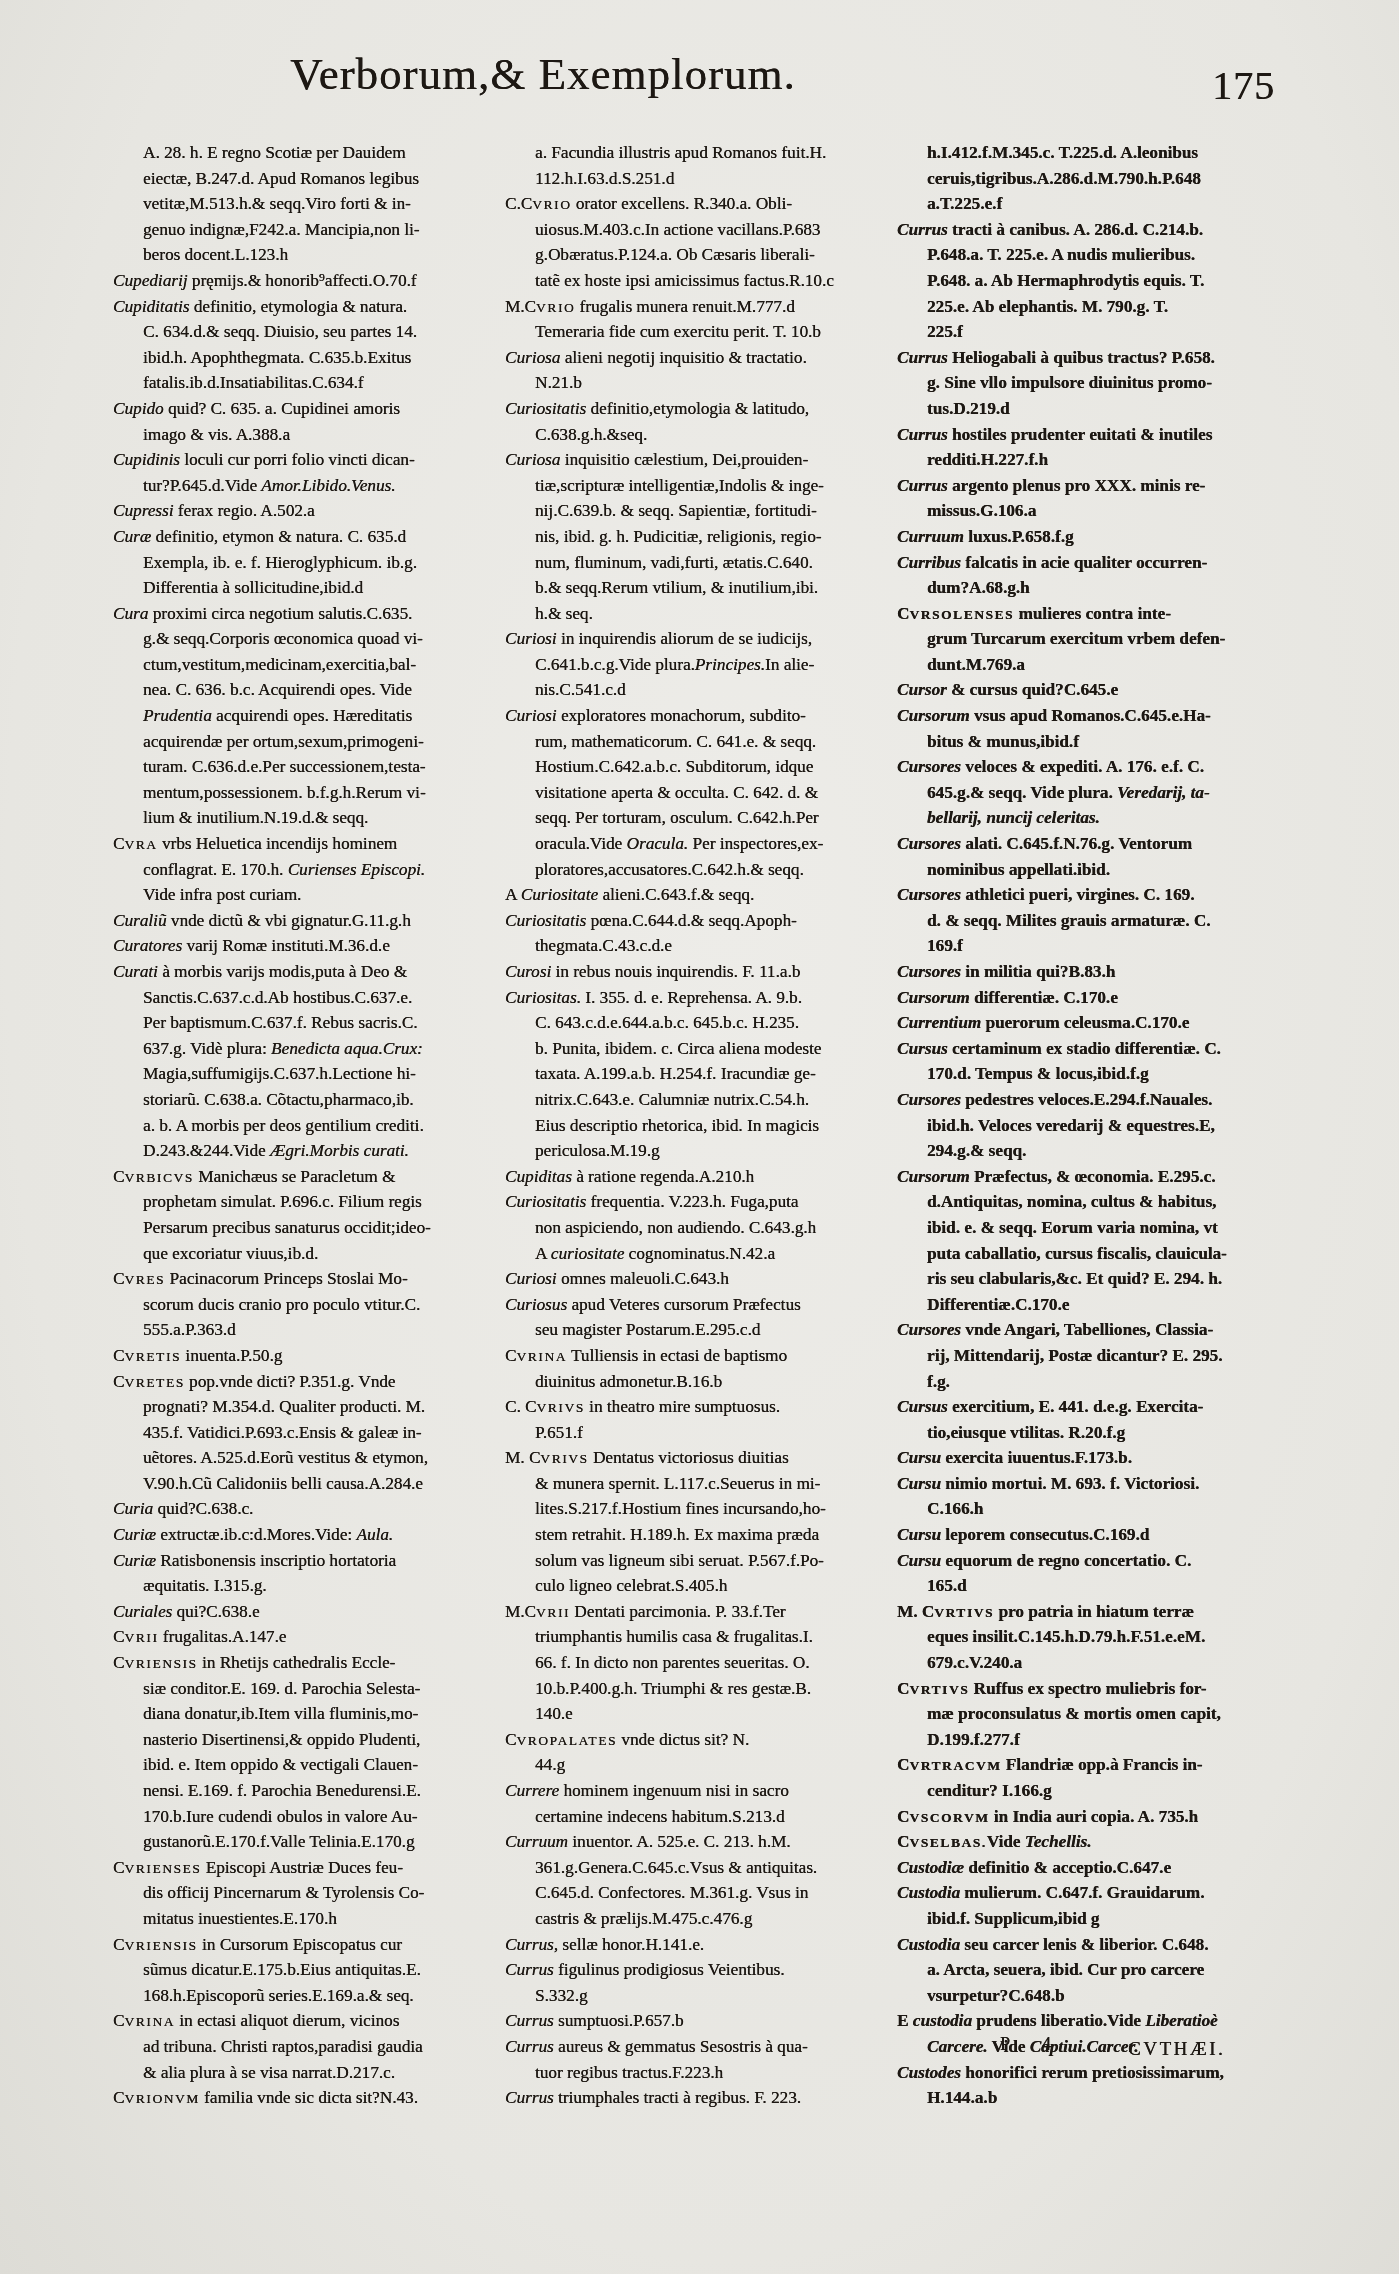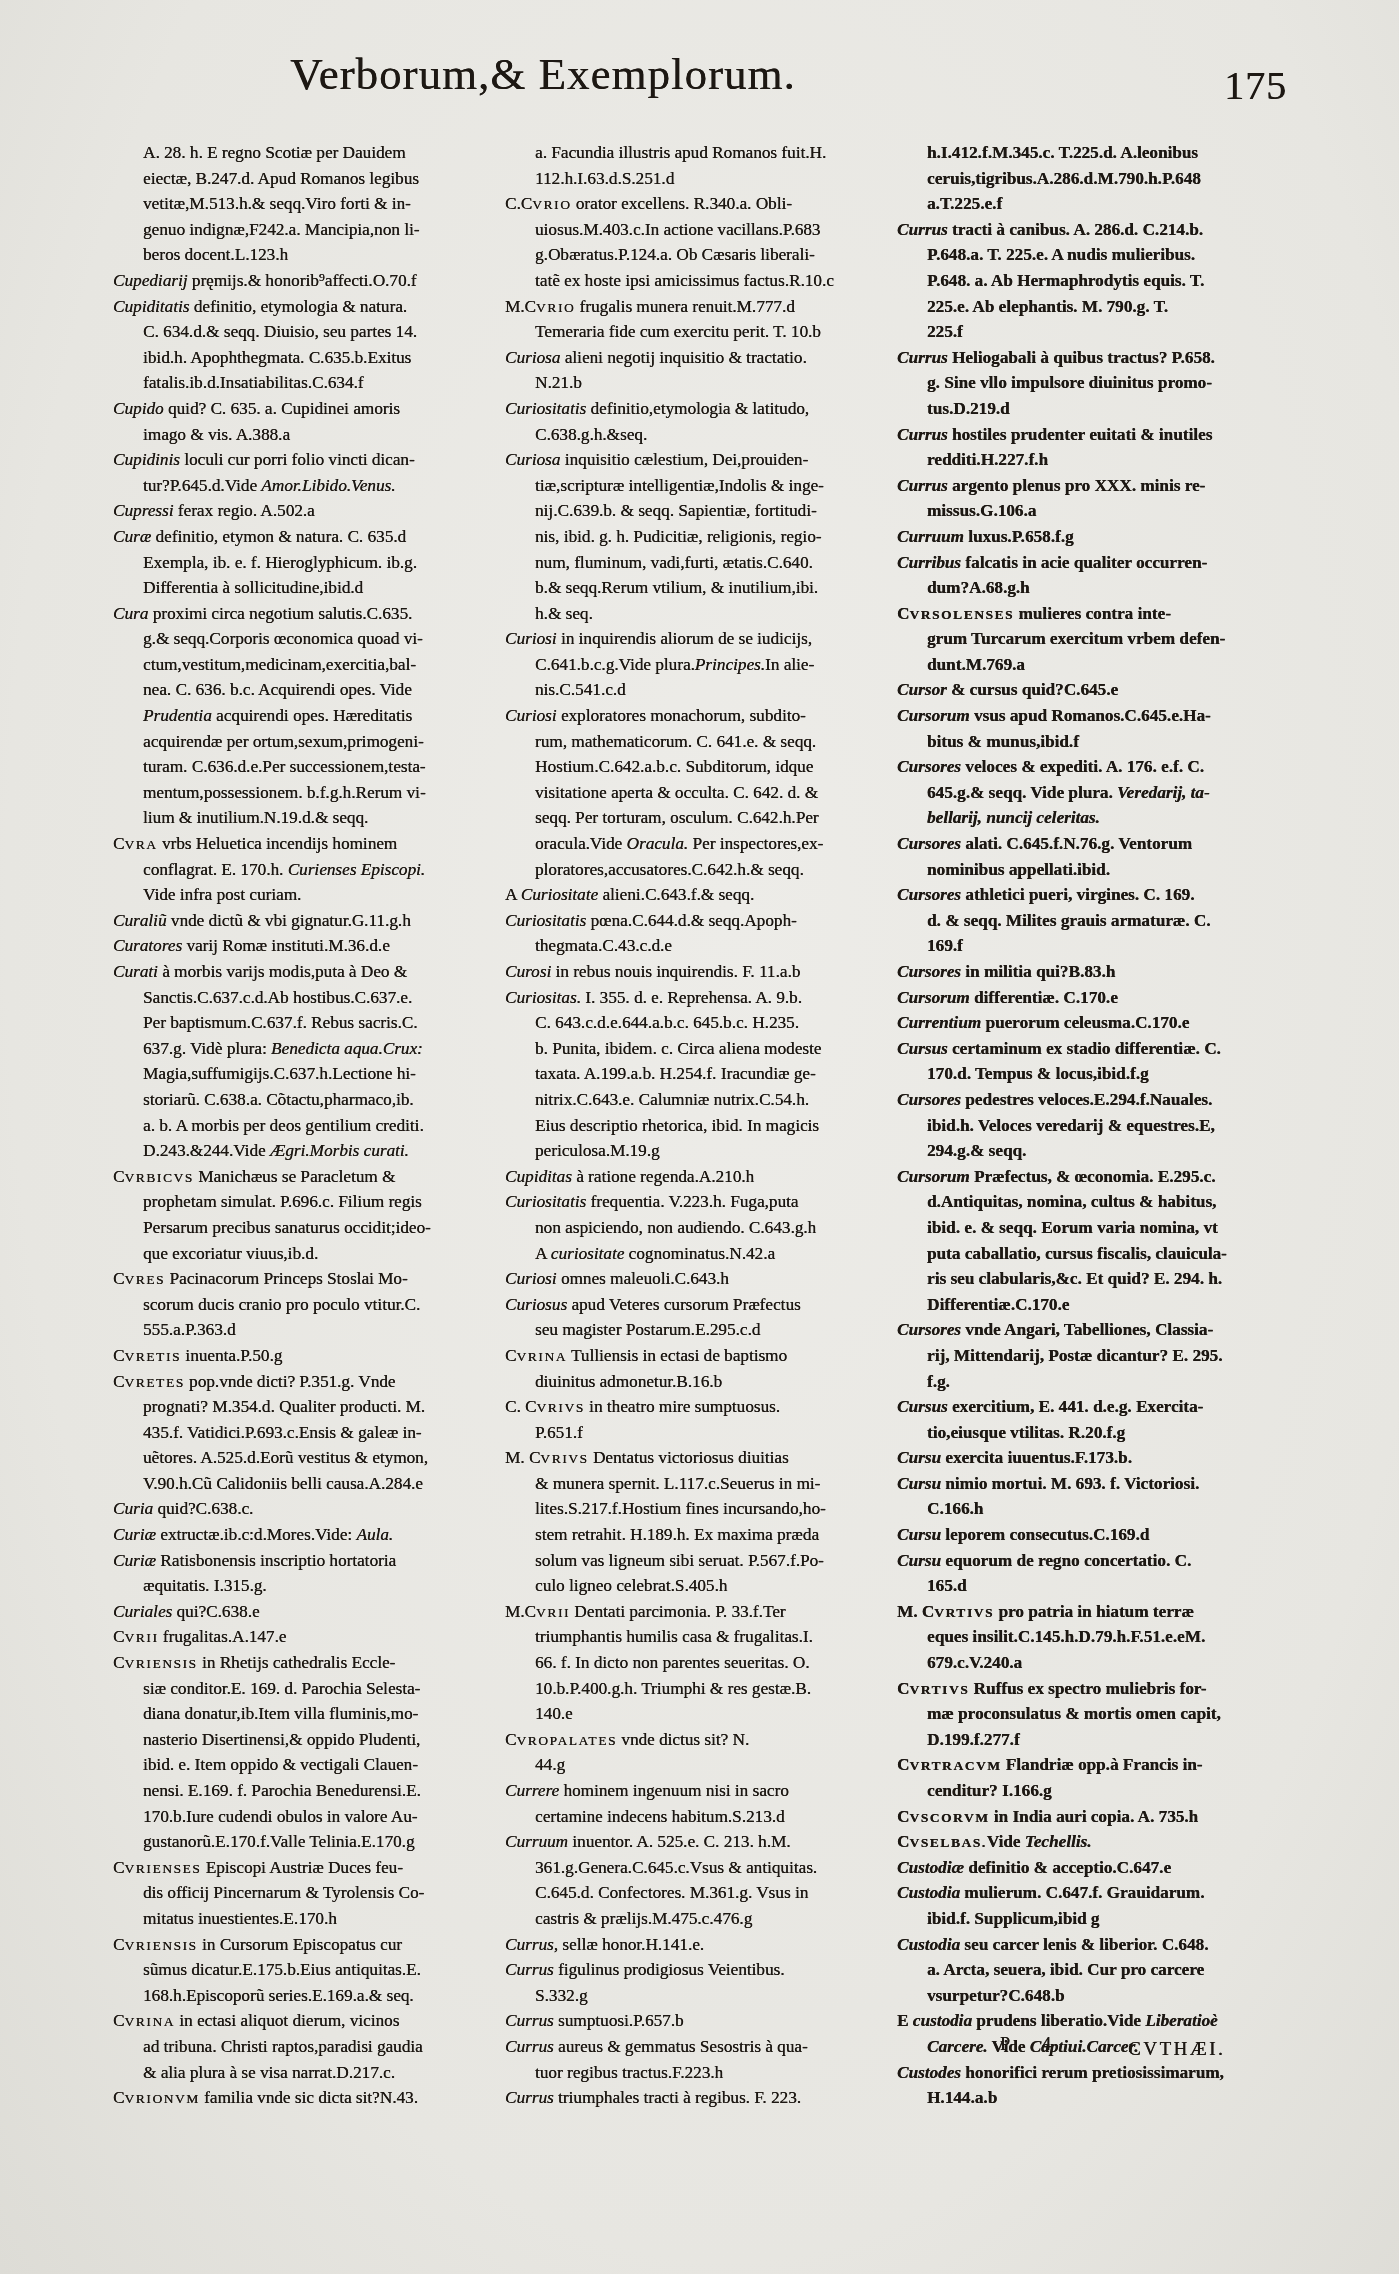--- a/index.html
+++ b/index.html
@@ -11,21 +11,20 @@
     color:#1d1813;
   }
   .page-title{
     position:absolute;top:48px;left:290px;width:760px;
     font-size:45px;letter-spacing:1px;white-space:nowrap;
     text-shadow:0.4px 0 currentColor;
   }
   .page-number{
     position:absolute;top:62px;left:1212px;font-size:40px;letter-spacing:1px;
     text-shadow:0.4px 0 currentColor;
-    margin-left:12px;
   }
   .col{
     position:absolute;top:140px;font-size:17.2px;line-height:25.6px;
     white-space:nowrap;
     text-shadow:0.25px 0 currentColor;
     margin-left:35px;
   }
   .col-1{left:78px;width:390px;}
   .col-2{left:470px;width:390px;}
   .col-3{left:862px;width:404px;font-weight:bold;}

